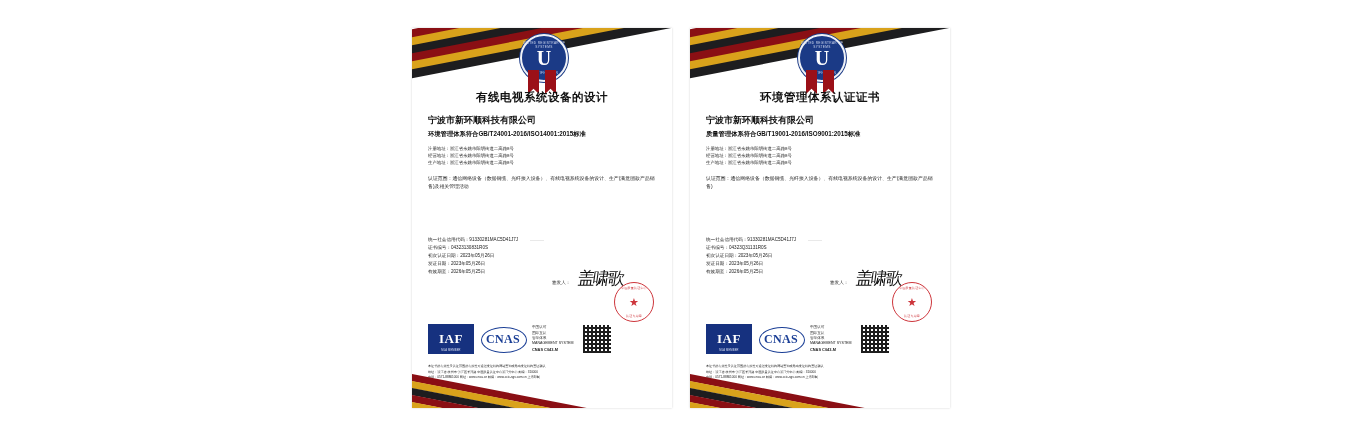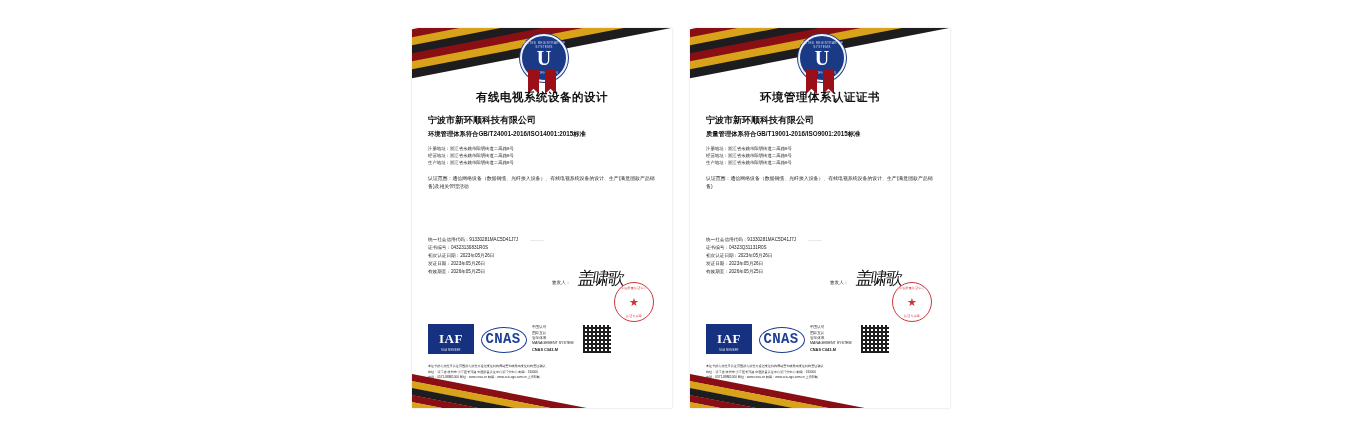--- a/index.html
+++ b/index.html
@@ -273,23 +273,23 @@
   }
   .cnas .ell {
     position: absolute;
     left: 1px; top: 3px;
     width: 44px; height: 24px;
     border: 1.6px solid #1b3f96;
     border-radius: 50%;
   }
   .cnas .txt {
     position: relative;
-    font-family: Liberation Mono, monospace;
-    font-weight: bold;
-    font-size: 14px;
+    font-family: Liberation Serif, serif;
+    font-weight: bold;
+    font-size: 12px;
     color: #1b3f96;
     letter-spacing: 0.3px;
   }
   .accred {
     font-size: 3.6px;
     line-height: 1.5;
     color: #1b1b1b;
   }
   .accred .code {
     font-weight: bold;

